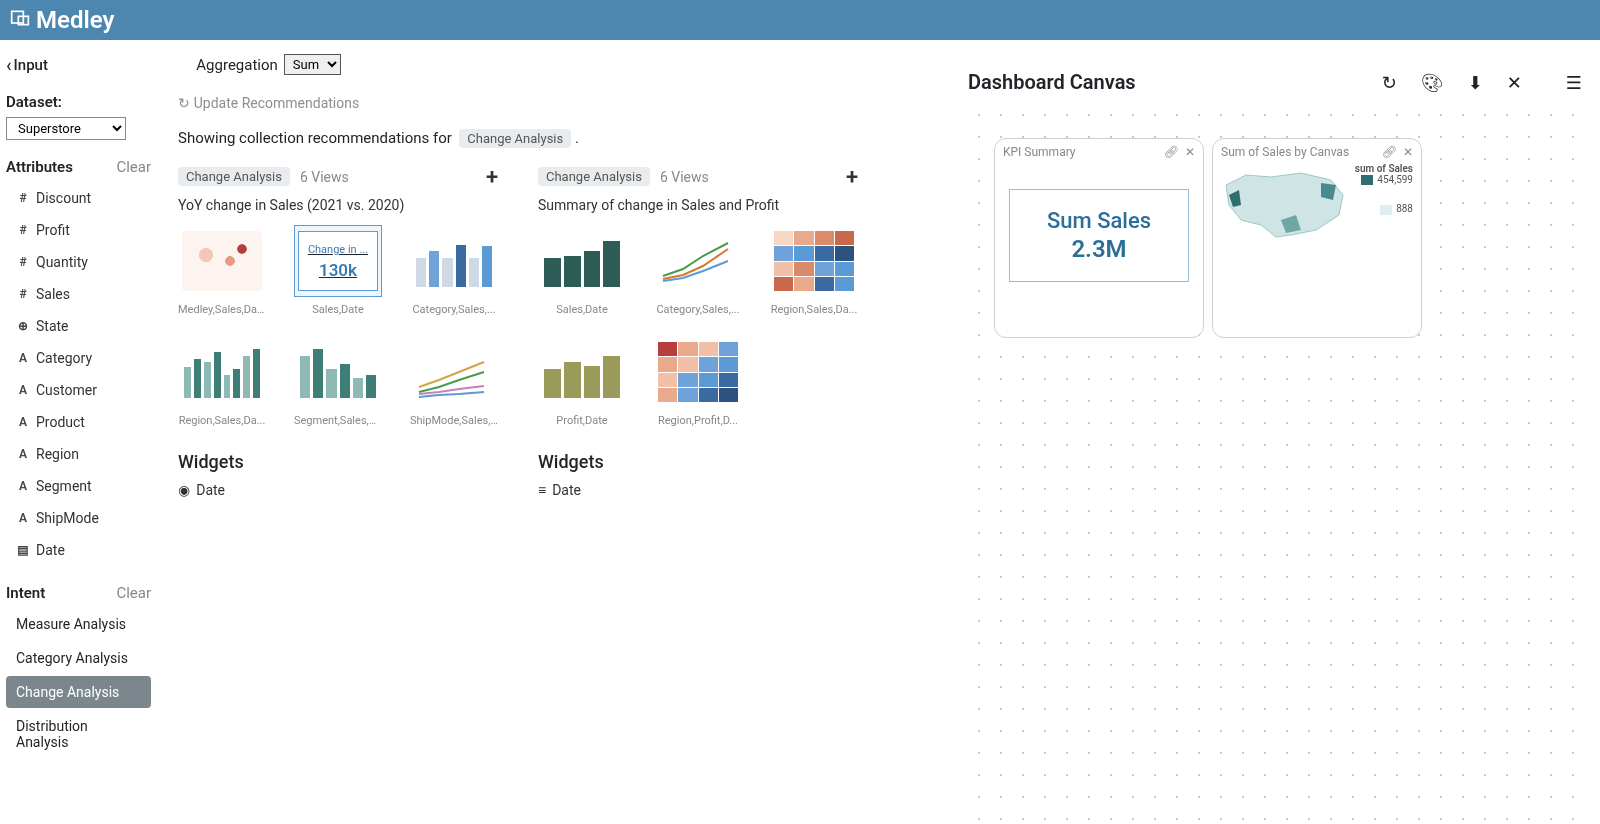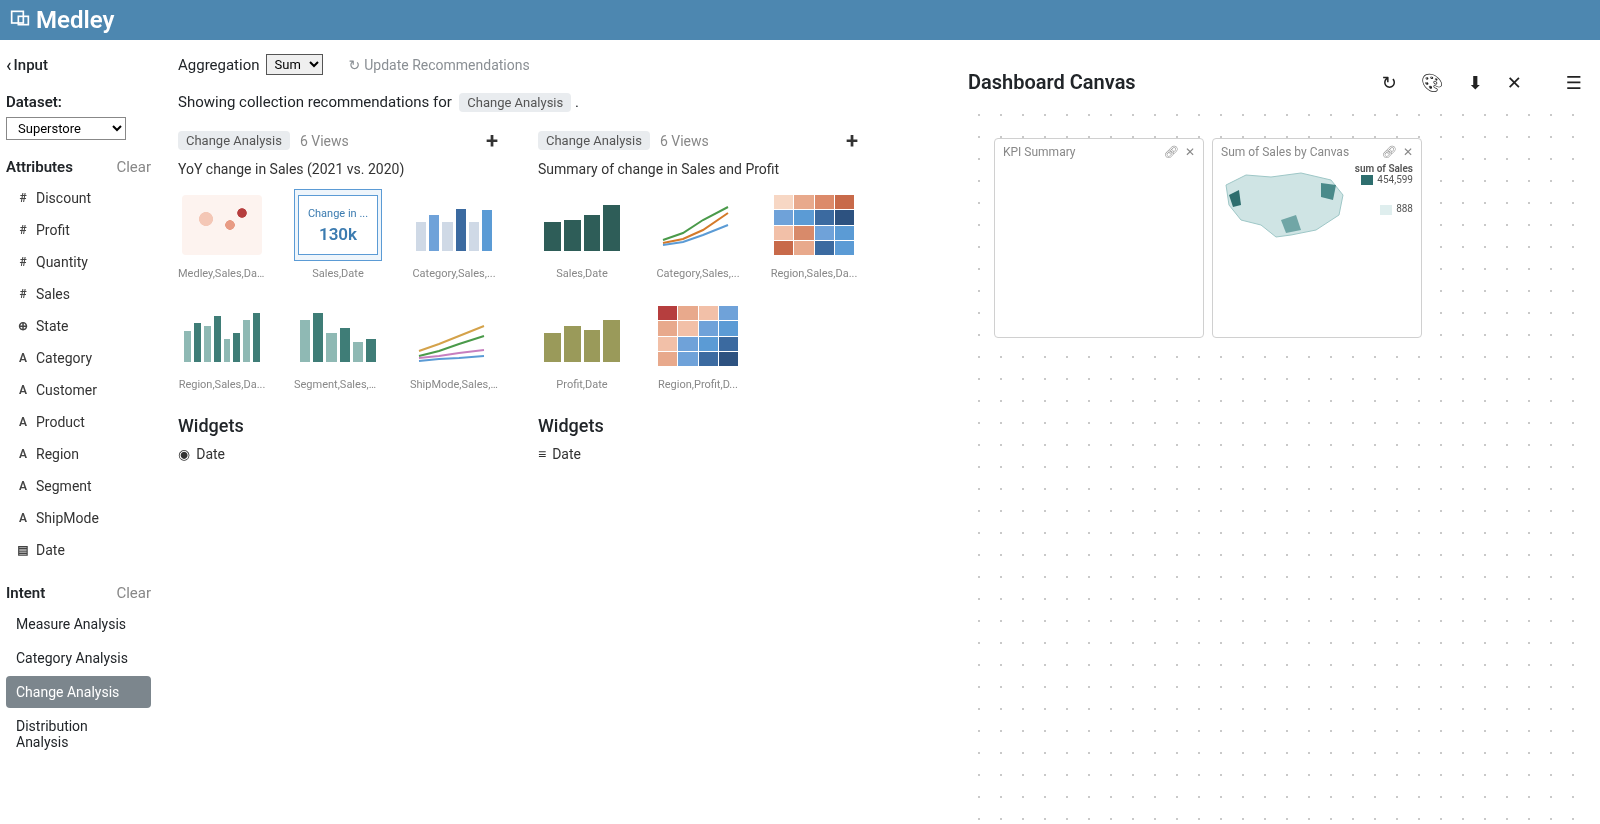--- a/index.html
+++ b/index.html
@@ -28,41 +28,41 @@
 .showing { font-size:15px; margin-bottom:16px; }
 .pill { display:inline-block; background:#e9ecef; border-radius:4px; padding:2px 8px; font-size:13px; color:#555; }
 .collections { display:flex; gap:40px; }
 .collection { width:320px; }
 .coll-head { display:flex; align-items:center; gap:10px; margin-bottom:8px;}
 .coll-head .views { color:#888; font-size:14px; }
 .coll-head .plus { margin-left:auto; font-size:22px; color:#333; cursor:pointer; font-weight:600;}
 .coll-sub { font-size:14px; margin-bottom:12px; color:#333;}
 .thumb-grid { display:flex; flex-wrap:wrap; gap:20px 28px; }
 .thumb { width:88px; }
-.thumb .tframe { width:88px; height:72px; border:1px solid transparent; display:flex; align-items:center; justify-content:center; margin-bottom:6px; position:relative;}
+.thumb .tframe { width:88px; height:72px; border:1px solid transparent; display:flex; align-items:center; justify-content:center; margin-bottom:6px; position:relative;text-decoration:underline;}
 .thumb.selected .tframe { border:1px solid #5b9bd5; background:#eef5fb; }
 .thumb .tlabel { font-size:11px; color:#888; text-align:center; white-space:nowrap; overflow:hidden; text-overflow:ellipsis; }
 .widgets-h { font-size:18px; font-weight:500; margin-top:24px; margin-bottom:10px;}
 .widget-item { font-size:14px; color:#333; display:flex; align-items:center; gap:6px; cursor:pointer;}
 
 .sketch { width:80px; height:60px; position:relative;}
 .sketch.map { background: radial-gradient(circle at 30% 40%, #f4c7b6 10%, transparent 11%), radial-gradient(circle at 60% 50%, #e89b84 8%, transparent 9%), radial-gradient(circle at 75% 30%, #b63e3e 6%, transparent 7%), #fdf3ef; border-radius:4px;}
 .sketch.card { border:1px solid #5b9bd5; color:#3b7bb0; font-size:11px; display:flex; flex-direction:column; align-items:center; justify-content:center; gap:4px; background:#fff;}
 .sketch.bars { display:flex; align-items:flex-end; gap:3px; padding:4px 2px;}
 .sketch.bars span { display:block; flex:1; }
 .sketch.lines svg { width:100%; height:100%; }
 .sketch.heat { display:grid; grid-template-columns:repeat(4,1fr); grid-template-rows:repeat(4,1fr); gap:1px;}
 .sketch.heat span { display:block;}
 .right { width:650px; padding:30px 18px; border-left:0; position:relative;}
 .right-top { display:flex; justify-content:space-between; align-items:center; }
 .right h2 { font-size:20px; font-weight:600;}
 .right-icons { display:flex; gap:24px; align-items:center; }
 .right-icons span { cursor:pointer; font-size:18px; color:#222;}
 .canvas { position:relative; height:740px; margin-top:10px; background-image:radial-gradient(#c9c9c9 1px, transparent 1px); background-size:22px 22px;}
-.card-canvas { position:absolute; background:#fff; border:1px solid #d0d0d0; border-radius:4px; }
+.card-canvas { position:absolute; background:#fff; border:1px solid #d0d0d0; border-radius:12px; }
 .card-canvas .ch { font-size:12px; color:#888; padding:6px 8px 2px 8px; display:flex; justify-content:space-between; align-items:center;}
 .card-canvas .ch .ci { display:flex; gap:6px;}
 .kpi-box { border:1px solid #9bbdd6; margin:28px 14px 20px 14px; padding:18px 10px; text-align:center;}
 .kpi-box .k1 { color:#2b6f98; font-size:22px; font-weight:500;}
 .kpi-box .k2 { color:#2b6f98; font-size:24px; font-weight:600; margin-top:2px;}
 .map-canvas { padding:4px 8px 10px 8px;}
 .map-canvas svg { width:130px; height:80px; }
 .legend { position:absolute; top:24px; right:8px; font-size:10px; color:#555; text-align:right;}
 .legend .sw { display:inline-block; width:12px; height:10px; background:#2e6e6e; vertical-align:middle; margin-right:4px;}
 .legend .sw.light { background:#dfeeee;}
@@ -152,21 +152,21 @@
     <ul class="intent-list" id="intent-list">
         <li>Measure Analysis</li>
         <li>Category Analysis</li>
         <li class="active">Change Analysis</li>
         <li>Distribution Analysis</li>
       </ul>
   </div>
 
   <div class="center">
     <div class="center-top">
-      <div style="display:flex;align-items:center;gap:26px;">
+      <div style="display:flex;align-items:center;gap:20px;flex-direction:column;">
         <div class="agg">
           <span>Aggregation</span>
           <select><option>Sum</option></select>
         </div>
         <div class="update-link">
           <span>↻</span>
           <span>Update Recommendations</span>
         </div>
       </div>
     </div>
@@ -366,20 +366,24 @@
     </div>
     <div class="canvas">
       <div class="card-canvas" style="left:26px; top:34px; width:210px; height:200px;">
         <div class="ch">
           <span>KPI Summary</span>
           <span class="ci">
               <span>🔗︎</span>
               <span>✕</span>
             </span>
         </div>
+        <div class="kpi-box">
+          <div class="k1">Sum Sales</div>
+          <div class="k2">2.3M</div>
+        </div>
       </div>
       <div class="card-canvas" style="left:244px; top:34px; width:210px; height:200px;">
         <div class="ch">
           <span>Sum of Sales by Canvas</span>
           <span class="ci">
               <span>🔗︎</span>
               <span>✕</span>
             </span>
         </div>
         <div class="legend">

